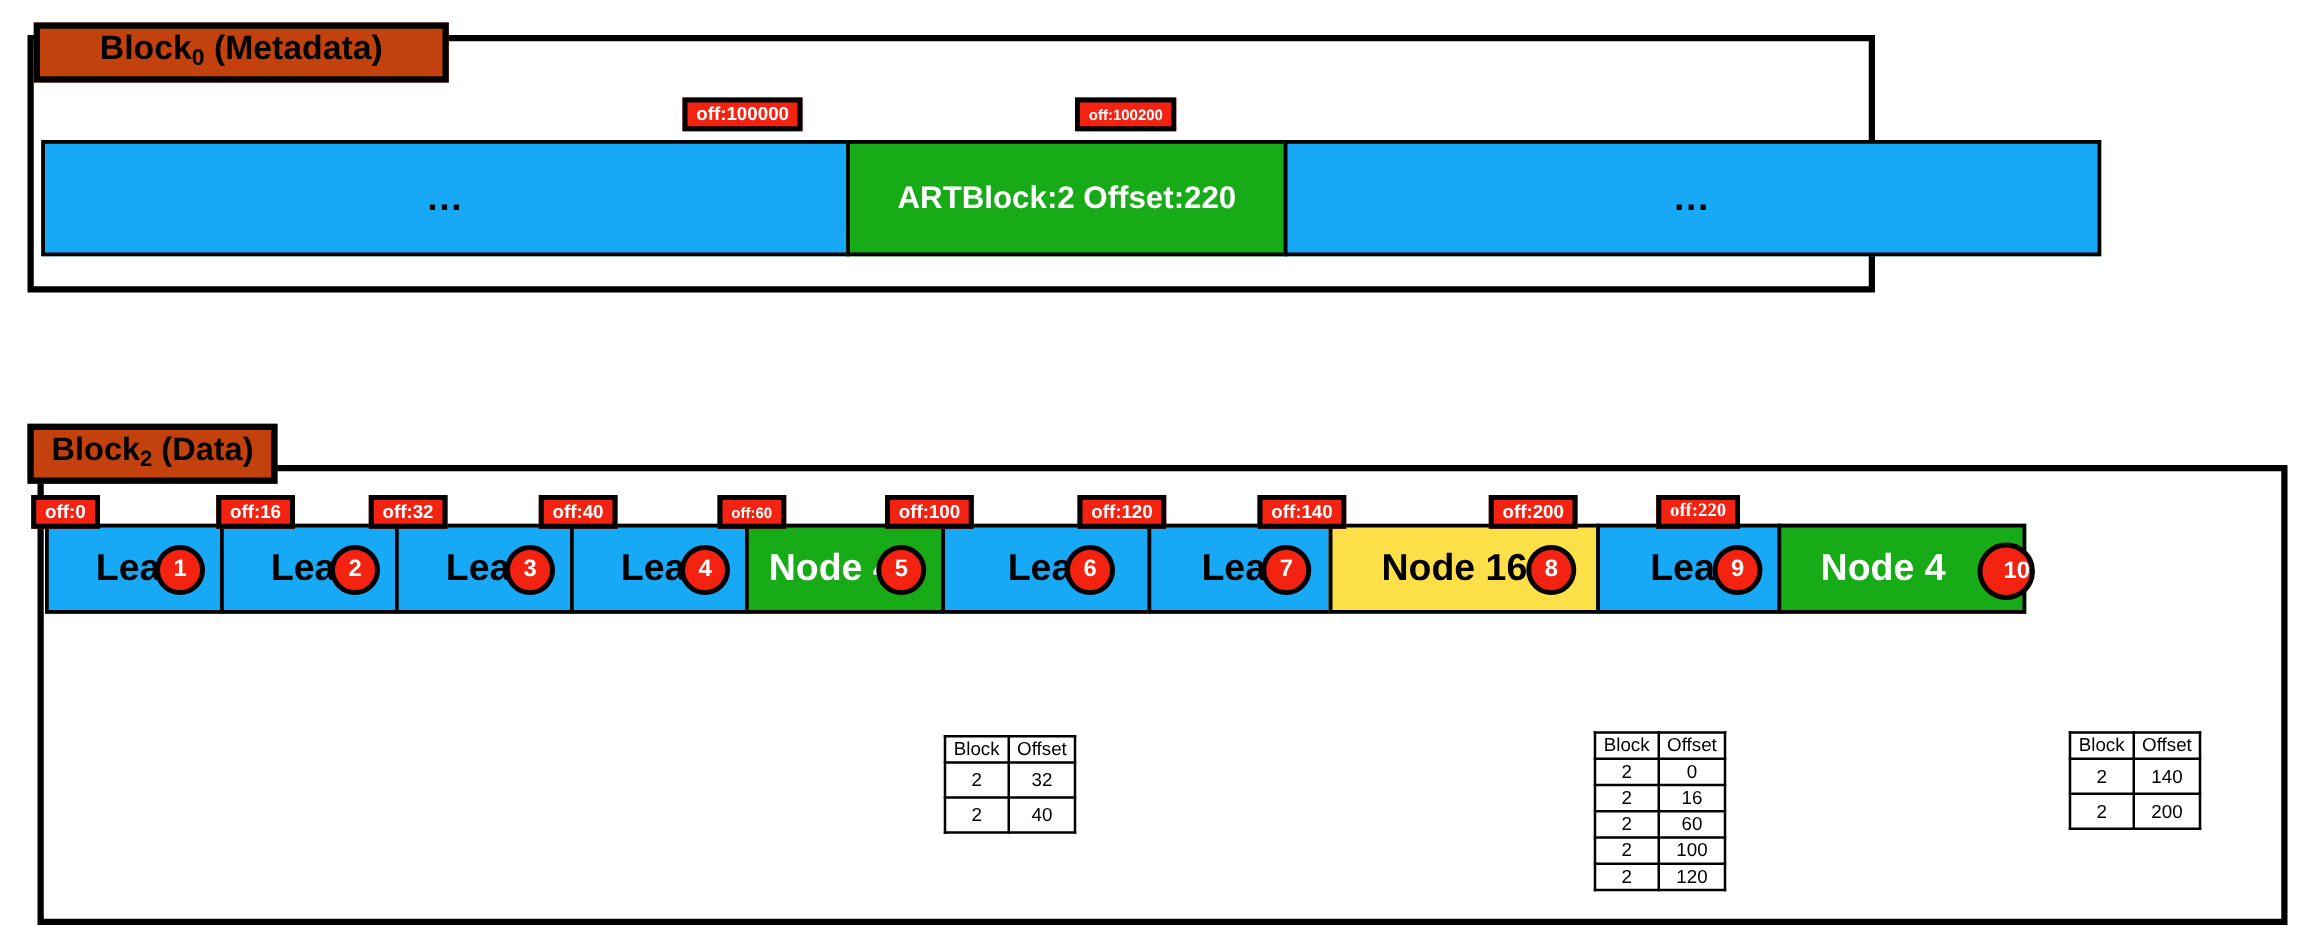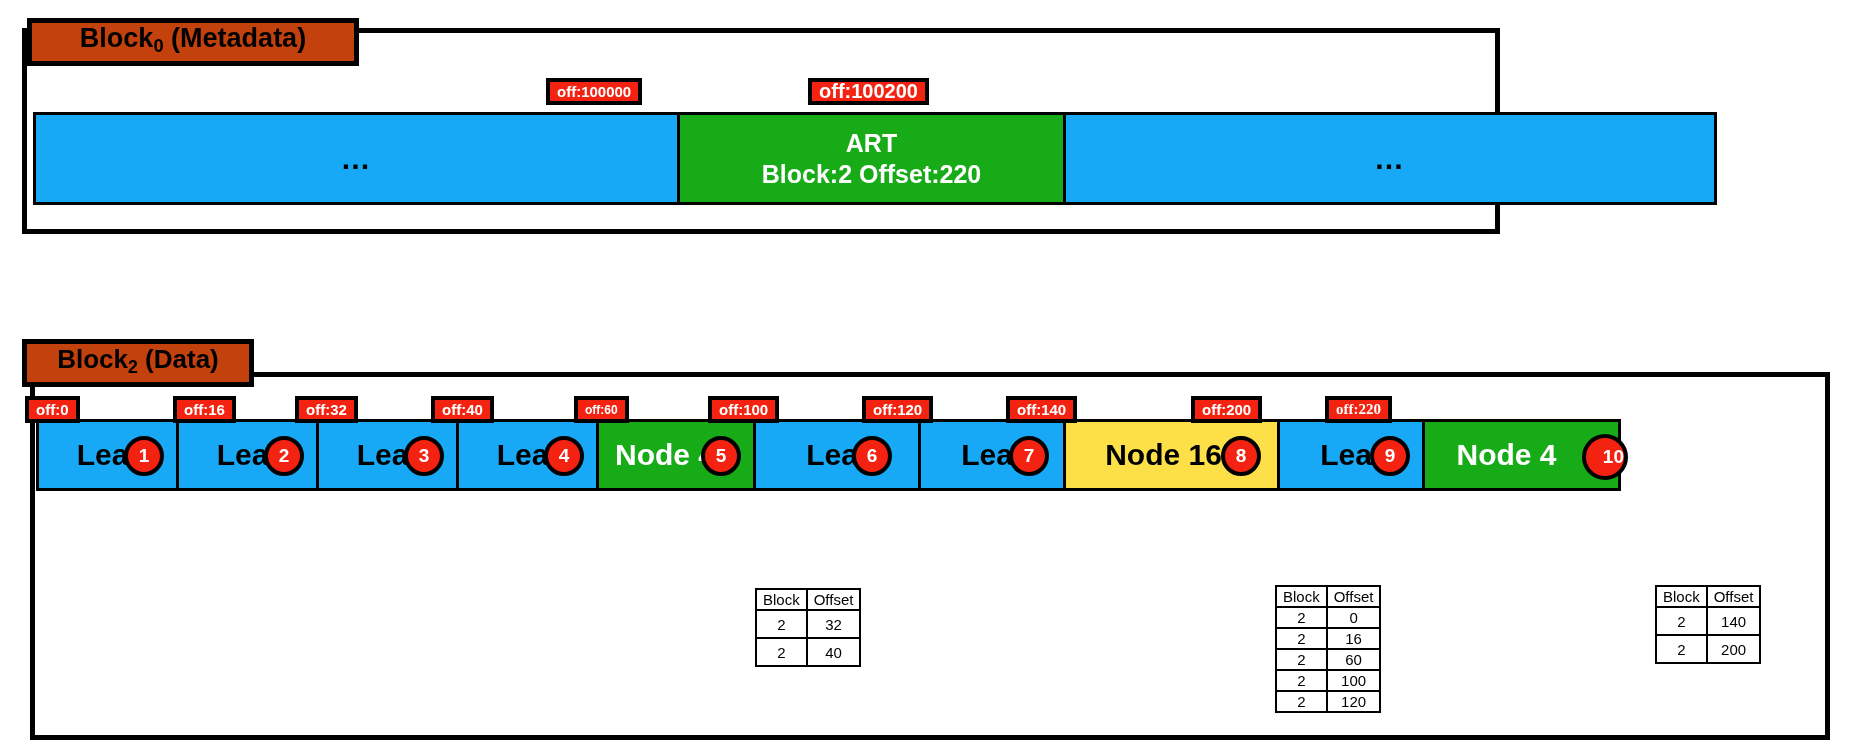--- a/index.html
+++ b/index.html
@@ -110,39 +110,39 @@
   <div class="block-tab" style="left:27px;top:18px;width:332px;height:48px;font-size:27px;">
     <span>
       <span>Block</span><span class="sub">0</span><span> (Metadata)</span>
     </span>
   </div>
 
   <div class="strip" style="left:33px;top:112px;width:1687px;height:93px;">
     <div class="seg blue" style="width:647px;font-size:30px;">
       <span class="dots seg-label">…</span>
     </div>
-    <div class="seg green" style="width:389px;font-size:25px;flex-direction:column;line-height:1.22;">
+    <div class="seg green" style="width:353px;font-size:25px;flex-direction:row;line-height:1.22;">
       <span class="seg-label">ART</span>
       <span class="seg-label">Block:2 Offset:220</span>
     </div>
     <div class="seg blue" style="width:654px;font-size:30px;">
       <span class="dots seg-label">…</span>
     </div>
   </div>
 
   <div class="offtag" style="left:546px;top:78px;font-size:15px;">
     <span>off:100000</span>
   </div>
-  <div class="offtag" style="left:808px;top:78px;font-size:20px;">
+  <div class="offtag" style="left:860px;top:78px;font-size:12px;">
     <span>off:100200</span>
   </div>
 
   <div class="block-frame" style="left:30px;top:372px;width:1800px;height:368px;"></div>
 
-  <div class="block-tab" style="left:22px;top:339px;width:232px;height:48px;font-size:26px;">
+  <div class="block-tab" style="left:22px;top:339px;width:200px;height:48px;font-size:26px;">
     <span>
       <span>Block</span><span class="sub">2</span><span> (Data)</span>
     </span>
   </div>
 
   <div class="strip" style="left:36px;top:419px;width:1802px;height:72px;">
 
     <div class="seg blue" style="width:143px;font-size:30px;">
       <span class="seg-label">Leaf</span>
       <span class="badge" style="right:12px;top:14px;width:40px;height:40px;font-size:19px;">

